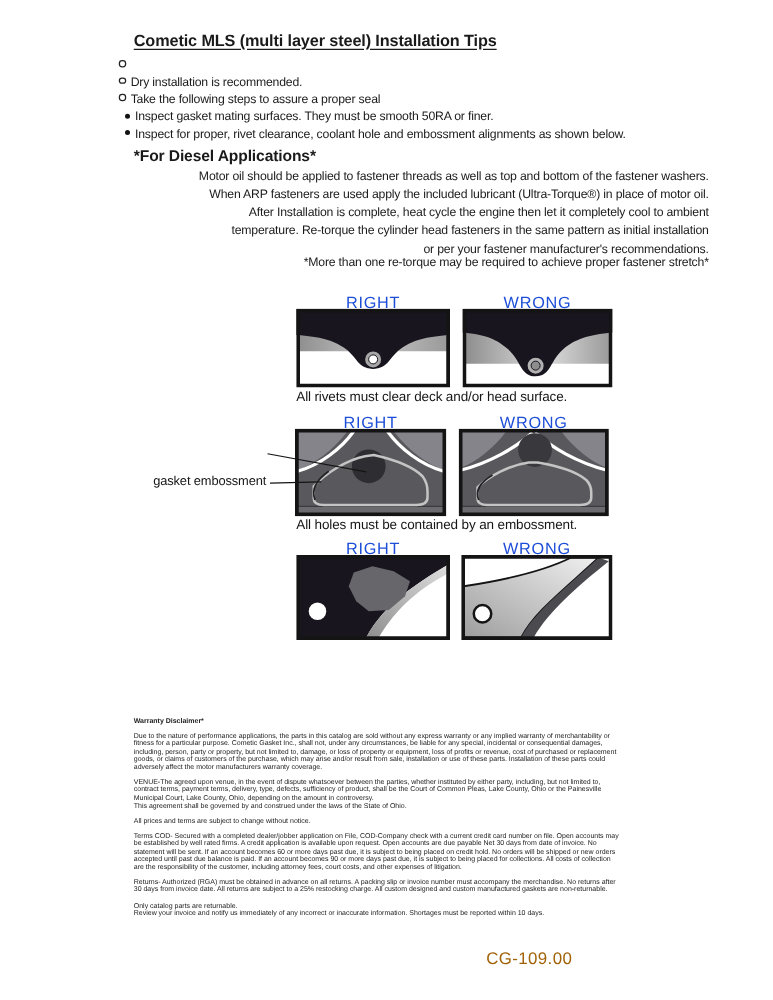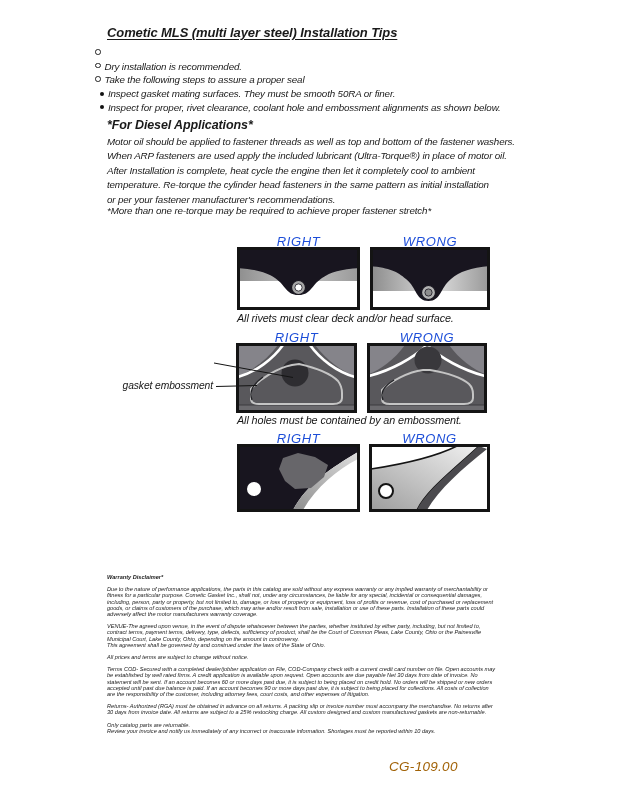--- a/index.html
+++ b/index.html
@@ -1,18 +1,18 @@
 <!DOCTYPE html>
 <html><head>
 <meta charset="utf-8">
 <style>
   html, body { margin:0; padding:0; background:#fff; }
   .page {
     position:relative; width:618px; height:800px; background:#ffffff;
-    font-family:"Liberation Sans", sans-serif; color:#1a1a1a; overflow:hidden;font-style:italic;
+    font-family:"Liberation Sans", sans-serif; color:#1a1a1a; overflow:hidden;
   }
 
   
   .title {
     position:absolute; left:107px; top:25px; margin:0;
     font-size:13px; font-weight:bold; letter-spacing:-0.1px;
     text-decoration:underline; text-underline-offset:2px;
   }
   .bullets {
     position:absolute; left:95px; top:46px;
@@ -27,21 +27,21 @@
     border-radius:50%; margin-right:4px; position:relative; top:-1.5px;
   }
   .sub { margin-left:5px; }
 
   .section-heading {
     position:absolute; left:107px; top:118px; margin:0;
     font-size:12.5px; font-weight:bold; letter-spacing:-0.1px;
   }
   .para {
     position:absolute; left:107px; width:460px; margin:0;
-    font-size:9.8px; letter-spacing:-0.15px; line-height:14.4px; white-space:pre-line;
+    font-size:9.8px; letter-spacing:-0.15px; line-height:14.4px; white-space:pre-line;text-align:right;
   }
   .p1 { top:135px; }
   .p2 { top:164px; }
   .p3 { top:204px; }
 
   
   .dlabel {
     position:absolute; text-align:center; font-size:13px; letter-spacing:0.6px;
     color:#1d4ed8; font-weight:400;
   }

